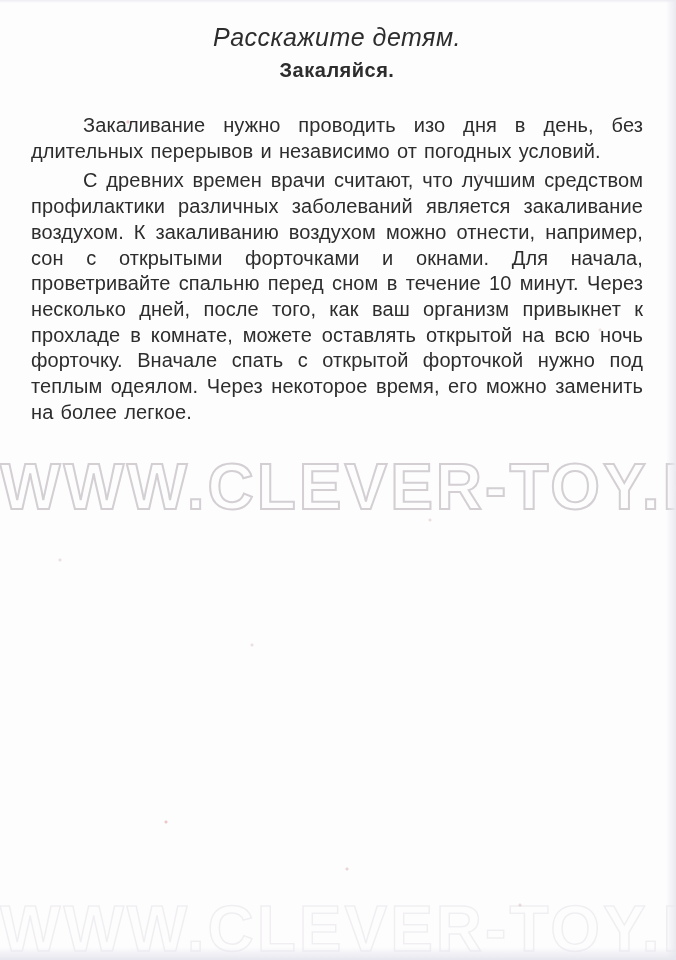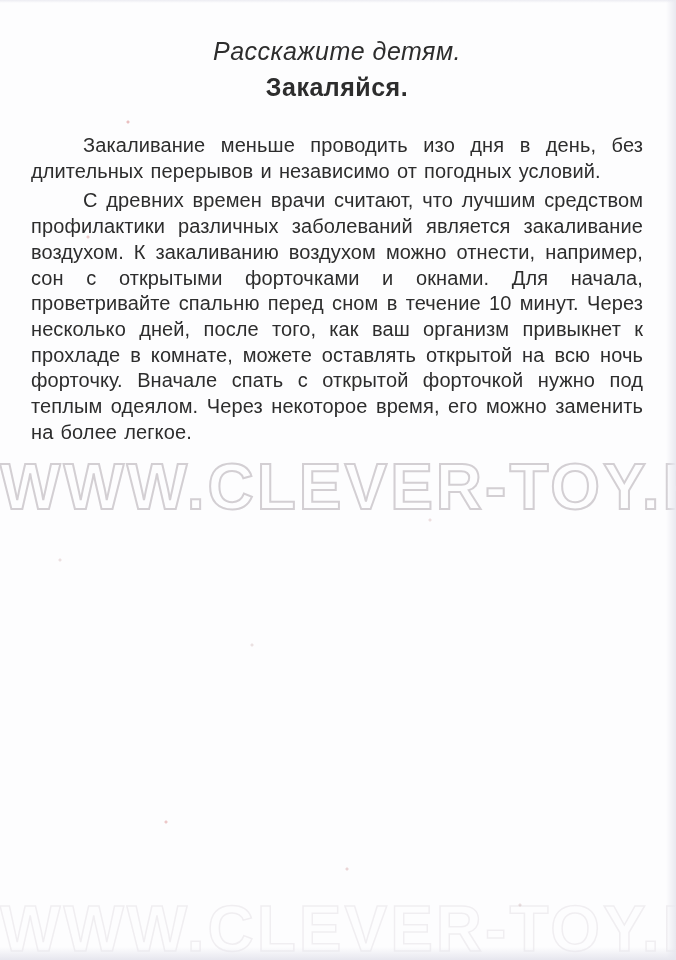--- a/index.html
+++ b/index.html
@@ -67,30 +67,30 @@
   }
   .content {
     position: absolute;
     left: 31px;
     right: 33px;
     top: 0;
     z-index: 2;
   }
   .title-block {
     text-align: center;
-    padding-top: 37px;
+    padding-top: 23px;
   }
   .series-title {
     font-style: italic;
     font-size: 25px;
     letter-spacing: 0.5px;
   }
   .card-title {
     font-weight: bold;
-    font-size: 25px;
+    font-size: 20px;
     margin-top: 7px;
     letter-spacing: 0.5px;
   }
   .text-block {
     margin-top: 31px;
   }
   .text-block p {
     margin: 0 0 4px 0;
     font-size: 20px;
     line-height: 25.7px;
@@ -110,21 +110,21 @@
 
   <div class="watermark wm-bottom">WWW.CLEVER-TOY.RU</div>
 
   <div class="content">
     <div class="title-block">
       <div class="series-title">Расскажите детям.</div>
       <div class="card-title">Закаляйся.</div>
     </div>
 
     <div class="text-block">
-      <p>Закаливание меньше проводить изо дня в день, без длительных перерывов и независимо от погодных условий.</p>
+      <p>Закаливание нужно проводить изо дня в день, без длительных перерывов и независимо от погодных условий.</p>
       <p>С древних времен врачи считают, что лучшим средством профилактики различных заболеваний является закаливание воздухом. К закаливанию воздухом можно отнести, например, сон с открытыми форточками и окнами. Для начала, проветривайте спальню перед сном в течение 10 минут. Через несколько дней, после того, как ваш организм привыкнет к прохладе в комнате, можете оставлять открытой на всю ночь форточку. Вначале спать с открытой форточкой нужно под теплым одеялом. Через некоторое время, его можно заменить на более легкое.</p>
     </div>
   </div>
 
   <div class="edge-top"></div>
   <div class="edge-right"></div>
   <div class="edge-bottom"></div>
 </div>
 
 </body></html>

